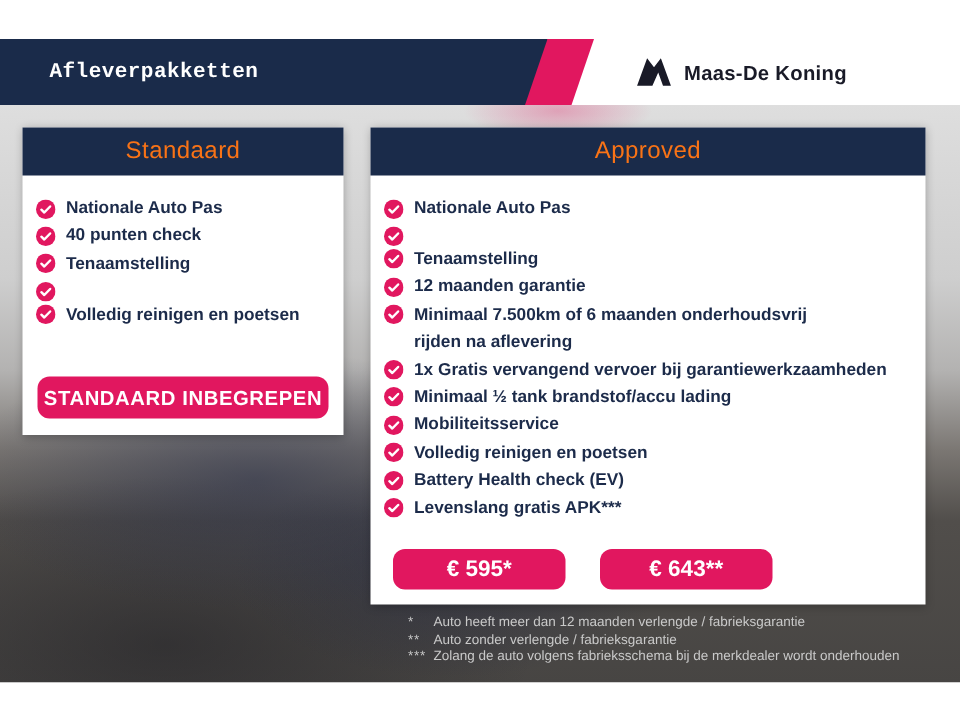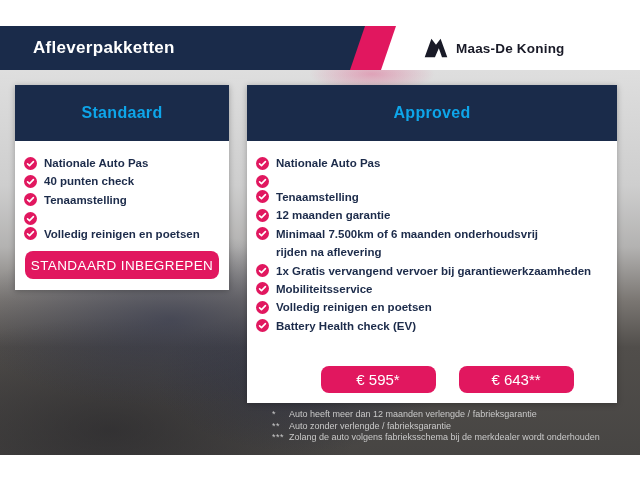--- a/index.html
+++ b/index.html
@@ -32,74 +32,75 @@
     clip-path:polygon(360px 0, 396px 0, 381px 100%, 345px 100%);
   }
   .band-navy {
     position:absolute; left:0; top:0; width:100%; height:100%;
     background:var(--navy);
     clip-path:polygon(0 0, 365px 0, 350px 100%, 0 100%);
   }
   #band-title {
     position:absolute; left:33px; top:0; height:44px;
     display:flex; align-items:center;
-    color:#ffffff; font-size:17px; font-weight:bold; letter-spacing:0.3px;
+    color:#ffffff; font-size:14px; font-weight:bold; letter-spacing:0.3px;
     z-index:2;
+    font-family:Liberation Mono, monospace;
   }
   #brand {
     position:absolute; left:424px; top:0; height:44px;
     display:flex; align-items:center; gap:8px; z-index:2;
   }
   #brand svg { display:block; color:var(--brand_dark); }
   #brand-name {
     color:var(--brand_dark); font-size:13.5px; font-weight:bold; letter-spacing:0.2px;
   }
 
   
   .card {
     position:absolute; background:#ffffff;
     box-shadow:0 1px 6px rgba(0,0,0,0.28);
   }
   #card-standaard { left:15px; top:85px; width:214px; height:205px; }
   #card-approved  { left:247px; top:85px; width:370px; height:318px; }
   .card-header {
-    height:56px; background:var(--navy);
+    height:32px; background:var(--navy);
     display:flex; align-items:center; justify-content:center;
-    color:#0ea5e9; font-size:16px; font-weight:bold; letter-spacing:0.3px;
+    color:#f97316; font-size:16px; font-weight:normal; letter-spacing:0.3px;
   }
   .card-list {
     list-style:none; padding:13px 8px 0 9px;
   }
   .card-list li {
     display:flex; align-items:flex-start; gap:7px;
     line-height:18.4px;
   }
   .card-list .check {
     flex:0 0 13px; width:13px; height:13px; margin-top:2.5px;
     color:var(--pink);
   }
   .card-list .check svg { display:block; width:13px; height:13px; }
   .card-list .txt {
     color:var(--text); font-size:11.5px; font-weight:bold;
     white-space:pre-line;
   }
 
   .btn {
-    background:var(--pink); color:#ffffff; font-weight:normal;
+    background:var(--pink); color:#ffffff; font-weight:bold;
     display:flex; align-items:center; justify-content:center;
     border:none; border-radius:8px; cursor:pointer;
     font-family:inherit;
   }
   #btn-standaard {
     position:absolute; left:10px; right:10px; top:166px; height:28px;
     font-size:13.5px; letter-spacing:0.4px;
   }
   #approved-buttons {
     position:absolute; left:0; right:0; bottom:10px; height:27px;
-    display:flex; justify-content:center; gap:23px;
+    display:flex; justify-content:flex-start; gap:23px;
     transform:translateX(15px);
   }
   #approved-buttons .btn { width:115px; height:27px; font-size:15px; }
 
   
   #footnotes {
     position:absolute; left:272px; top:409px;
     color:var(--footnote); font-size:9px; line-height:11.6px;
   }
   #footnotes .row { display:flex; }
@@ -239,20 +240,29 @@
       <li>
         <span class="check">
           <svg viewBox="0 0 24 24">
             <circle cx="12" cy="12" r="12" fill="currentColor"></circle>
             <path d="M6.6 12.6 L10.2 16 L17.4 8.6" stroke="#ffffff" stroke-width="3" fill="none" stroke-linecap="round" stroke-linejoin="round"></path>
           </svg>
         </span>
         <span class="txt">1x Gratis vervangend vervoer bij garantiewerkzaamheden</span>
       </li>
 
+      <li>
+        <span class="check">
+          <svg viewBox="0 0 24 24">
+            <circle cx="12" cy="12" r="12" fill="currentColor"></circle>
+            <path d="M6.6 12.6 L10.2 16 L17.4 8.6" stroke="#ffffff" stroke-width="3" fill="none" stroke-linecap="round" stroke-linejoin="round"></path>
+          </svg>
+        </span>
+        <span class="txt">Minimaal ½ tank brandstof/accu lading</span>
+      </li>
 
       <li>
         <span class="check">
           <svg viewBox="0 0 24 24">
             <circle cx="12" cy="12" r="12" fill="currentColor"></circle>
             <path d="M6.6 12.6 L10.2 16 L17.4 8.6" stroke="#ffffff" stroke-width="3" fill="none" stroke-linecap="round" stroke-linejoin="round"></path>
           </svg>
         </span>
         <span class="txt">Mobiliteitsservice</span>
       </li>
@@ -270,20 +280,29 @@
       <li>
         <span class="check">
           <svg viewBox="0 0 24 24">
             <circle cx="12" cy="12" r="12" fill="currentColor"></circle>
             <path d="M6.6 12.6 L10.2 16 L17.4 8.6" stroke="#ffffff" stroke-width="3" fill="none" stroke-linecap="round" stroke-linejoin="round"></path>
           </svg>
         </span>
         <span class="txt">Battery Health check (EV)</span>
       </li>
 
+      <li>
+        <span class="check">
+          <svg viewBox="0 0 24 24">
+            <circle cx="12" cy="12" r="12" fill="currentColor"></circle>
+            <path d="M6.6 12.6 L10.2 16 L17.4 8.6" stroke="#ffffff" stroke-width="3" fill="none" stroke-linecap="round" stroke-linejoin="round"></path>
+          </svg>
+        </span>
+        <span class="txt">Levenslang gratis APK***</span>
+      </li>
     </ul>
   <div id="approved-buttons">
     <div class="btn">€ 595*</div>
     <div class="btn">€ 643**</div>
   </div>
 </div>
 
 <div id="footnotes">
 
     <div class="row">

